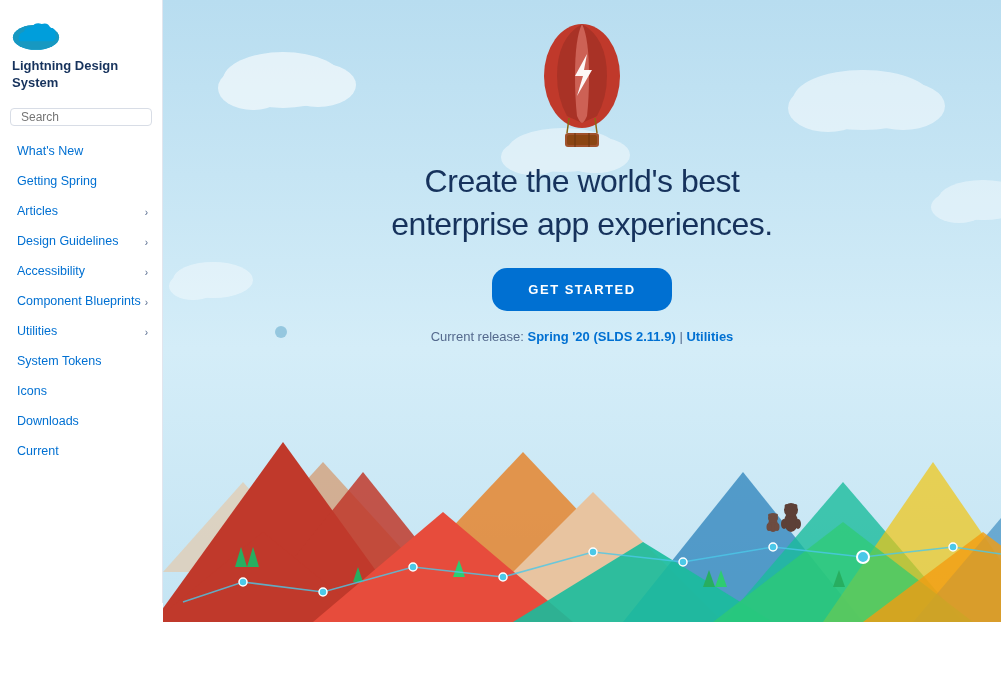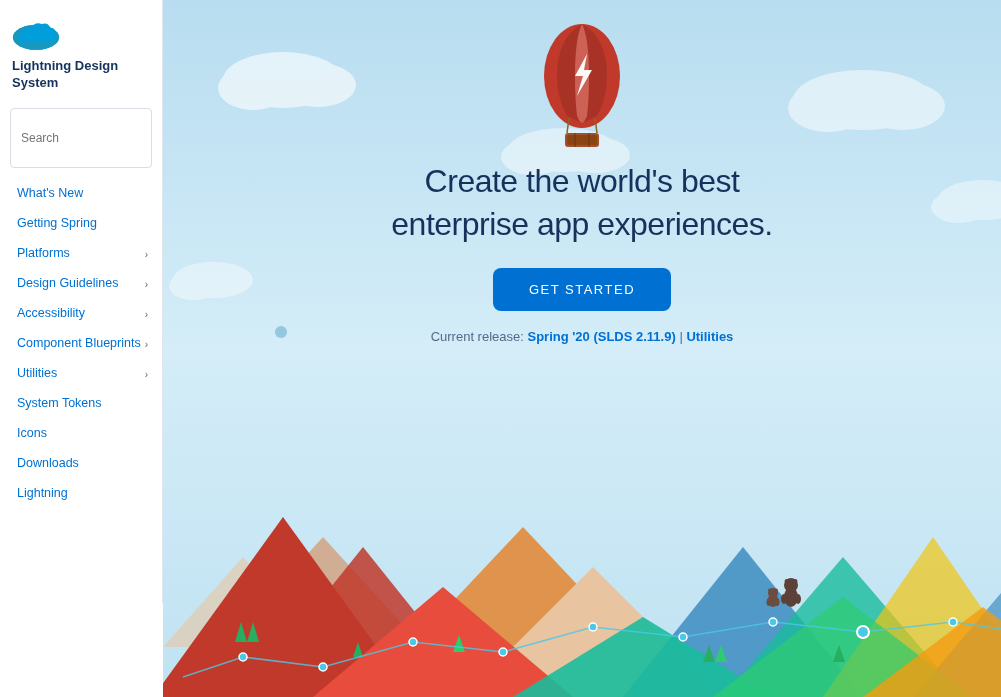--- a/index.html
+++ b/index.html
@@ -29,21 +29,21 @@
       margin-bottom: 6px;
     }
     .sidebar-title {
       font-size: 13px;
       font-weight: 700;
       color: #16325c;
       line-height: 1.3;
     }
     .sidebar-search {
       margin: 8px 10px 8px 10px;
-      padding: 22px 10px;
+      padding: 1px 10px;
       border: 1px solid #d8dde6;
       border-radius: 4px;
       font-size: 12px;
       color: #54698d;
       outline: none;
       width: calc(100% - 20px);
       background: #fff;
     }
     .sidebar-nav {
       display: flex;
@@ -65,21 +65,21 @@
       font-size: 10px;
       color: #54698d;
     }
 
     
     #main {
       flex: 1;
       position: relative;
       overflow: hidden;
       background: linear-gradient(180deg, #c8e8f5 0%, #dff0f8 40%, #e8f5fb 70%, #cce8f5 100%);
-      height: 697px;
+      height: 622px;
     }
 
     
     .sky-bg {
       position: absolute;
       top: 0; left: 0; right: 0; bottom: 0;
       z-index: 0;
     }
 
     
@@ -107,23 +107,23 @@
       margin-bottom: 22px;
       letter-spacing: -0.5px;
     }
 
     .get-started-btn {
       background: #0070d2;
       color: #fff;
       border: none;
       padding: 14px 36px;
       font-size: 13px;
-      font-weight: 400;
+      font-weight: 700;
       letter-spacing: 1.5px;
-      border-radius: 8px;
+      border-radius: 15px;
       cursor: pointer;
       margin-bottom: 18px;
       text-transform: uppercase;
     }
 
     .release-info {
       font-size: 13px;
       color: #54698d;
     }
     .release-info a {
@@ -163,21 +163,21 @@
 
   <nav class="sidebar-nav">
     <div id="nav-items-container">
         <div class="nav-item">
           <span>What's New</span>
         </div>
         <div class="nav-item">
           <span>Getting Spring</span>
         </div>
         <div class="nav-item">
-          <span>Platforms</span>
+          <span>Articles</span>
           <span class="chevron">›</span>
         </div>
         <div class="nav-item">
           <span>Design Guidelines</span>
           <span class="chevron">›</span>
         </div>
         <div class="nav-item">
           <span>Accessibility</span>
           <span class="chevron">›</span>
         </div>
@@ -192,21 +192,21 @@
         <div class="nav-item">
           <span>System Tokens</span>
         </div>
         <div class="nav-item">
           <span>Icons</span>
         </div>
         <div class="nav-item">
           <span>Downloads</span>
         </div>
         <div class="nav-item">
-          <span>Lightning</span>
+          <span>Current</span>
         </div>
       </div>
   </nav>
 </div>
 
 <div id="main">
 
   <svg class="sky-bg" viewBox="0 0 838 697" xmlns="http://www.w3.org/2000/svg" preserveAspectRatio="xMidYMid slice">
     <defs>
       <linearGradient id="skyGrad" x1="0" y1="0" x2="0" y2="1">

